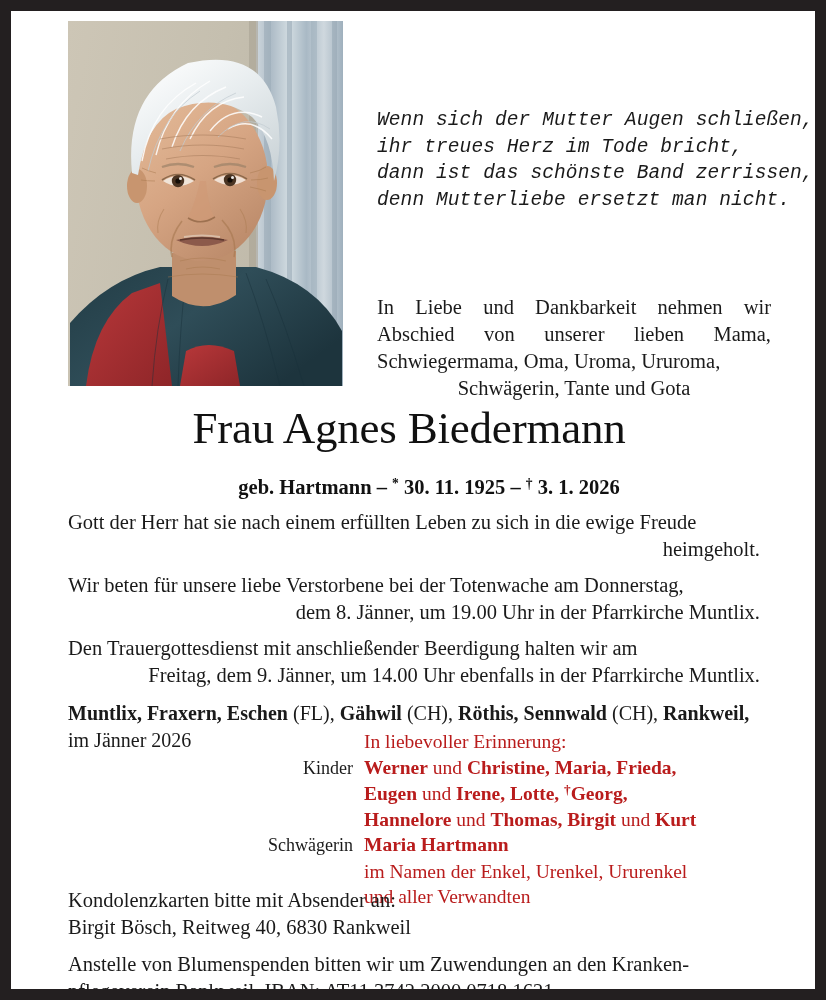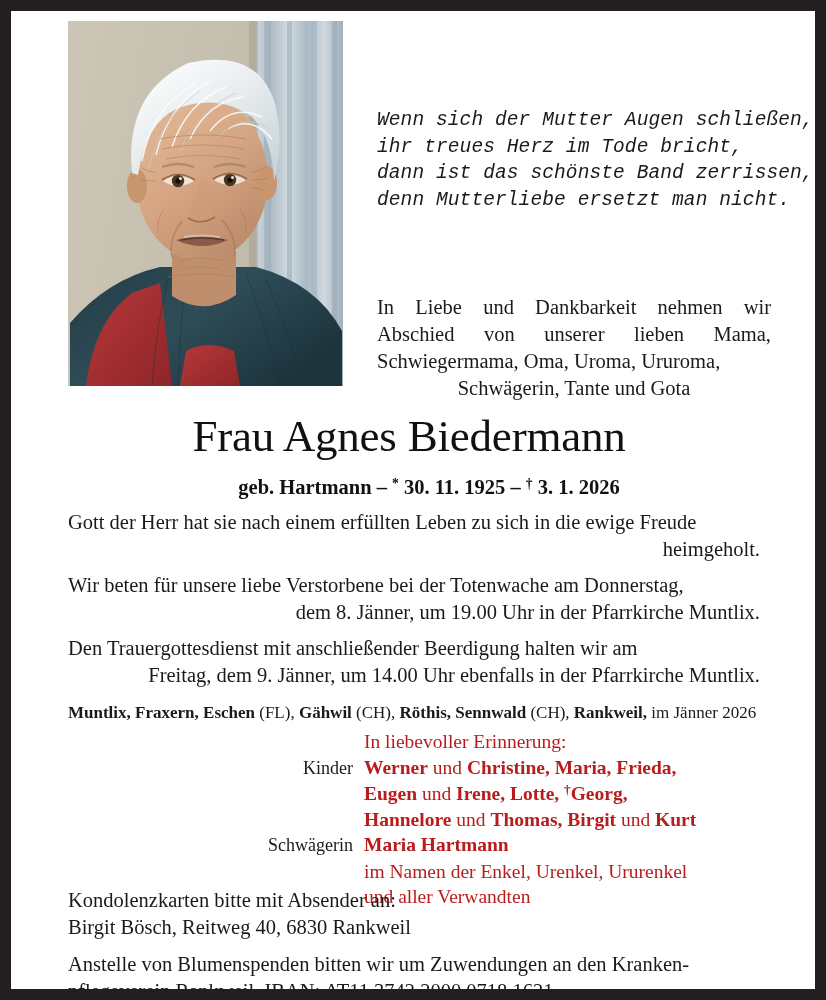--- a/index.html
+++ b/index.html
@@ -73,21 +73,21 @@
     line-height: 27px;
     text-align: justify;
     color: #1a1a1a;
   }
   .intro .last { text-align: center; }
 
   
   .name {
     position: absolute;
     left: 0;
-    top: 398px;
+    top: 390px;
     width: 796px;
     text-align: center;
     font-size: 45px;
     line-height: 54px;
     font-weight: 400;
     letter-spacing: -0.2px;
     color: #111111;
   }
 
   .subname {
@@ -117,21 +117,21 @@
   .para {
     font-size: 20.5px;
     line-height: 26.5px;
     color: #1a1a1a;
     margin-bottom: 10px;
   }
   .para.just { text-align: justify; }
   .para.just > span.tail { display: block; text-align: right; }
 
   .places {
-    font-size: 17px;
+    font-size: 20px;
     line-height: 26.5px;
     color: #1a1a1a;
     margin-top: 12px;
   }
   .places b { font-weight: bold; }
 
   
   .family {
     position: absolute;
     left: 57px;

